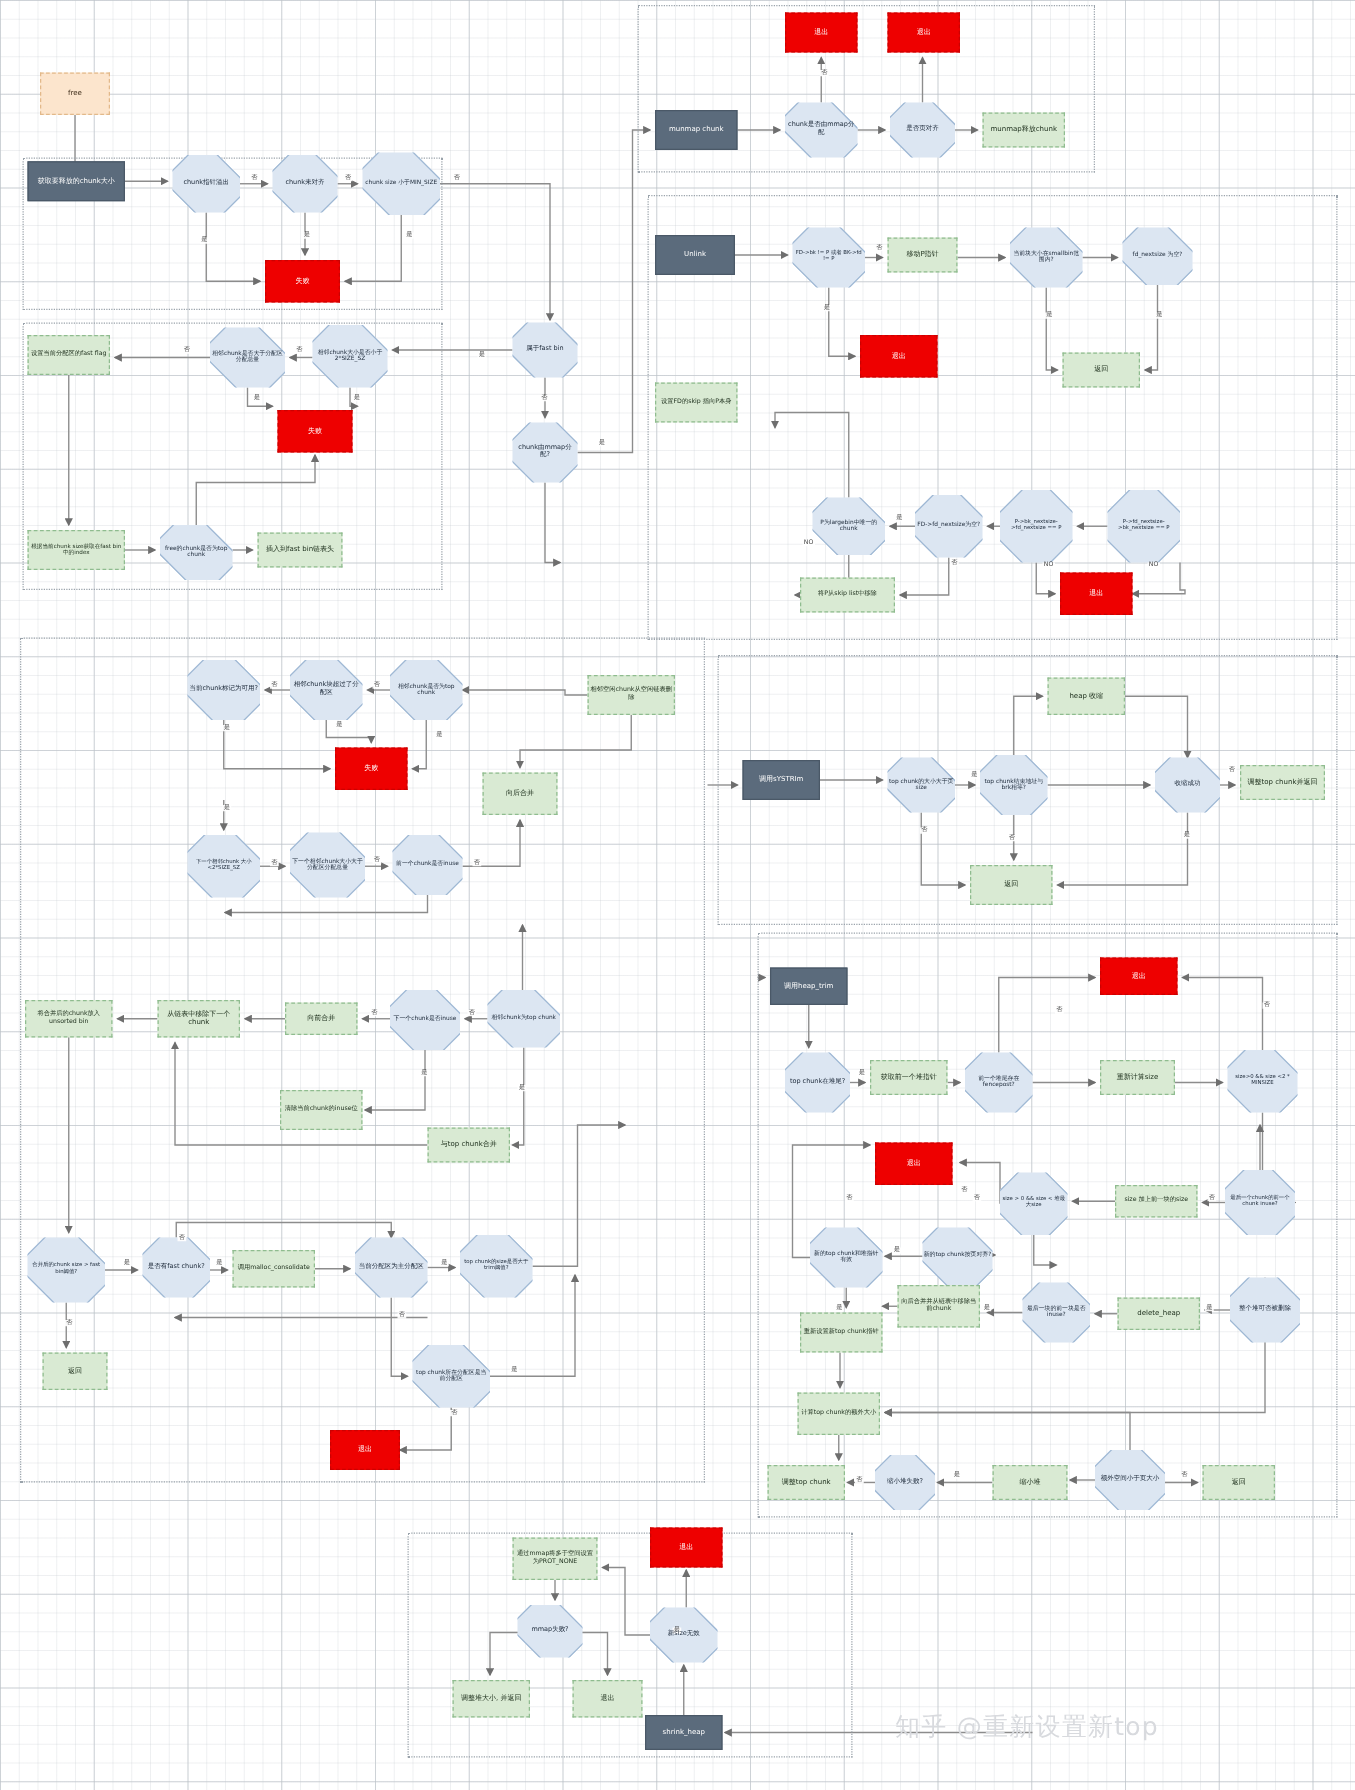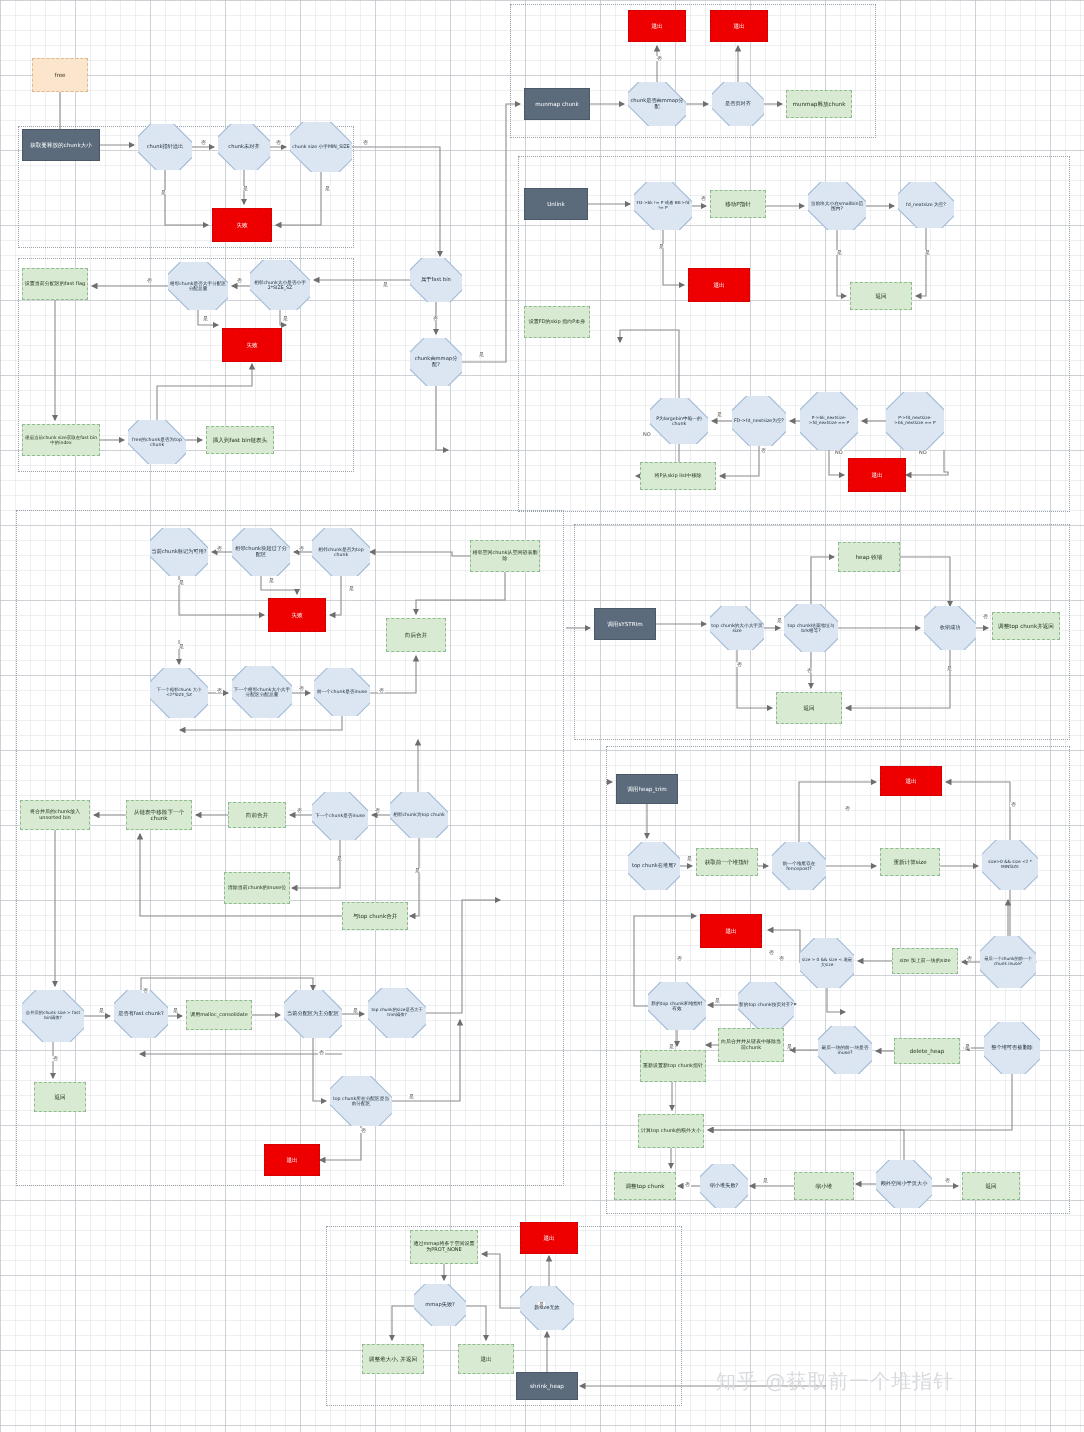--- a/index.html
+++ b/index.html
@@ -653,13 +653,13 @@
     <div class="elbl" style="left: 768px; top: 950px;">否</div>
     <div class="elbl" style="left: 668px; top: 1044px;">是</div>
     <div class="elbl" style="left: 786px; top: 1044px;">是</div>
     <div class="elbl" style="left: 964px; top: 1044px;">是</div>
     <div class="elbl" style="left: 684px; top: 1182px;">否</div>
     <div class="elbl" style="left: 762px; top: 1178px;">是</div>
     <div class="elbl" style="left: 944px; top: 1178px;">否</div>
     <div class="elbl" style="left: 538px; top: 1302px;">是</div>
   </div>
 
-<div id="watermark">知乎 @获取前一个堆指针</div>
+<div id="watermark">知乎 @重新设置新top</div>
 
 </body></html>

